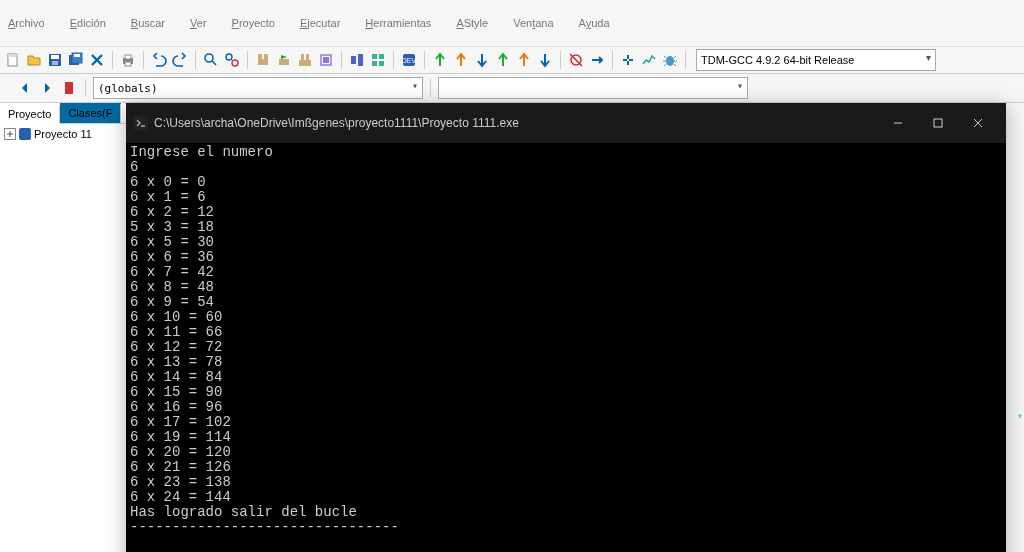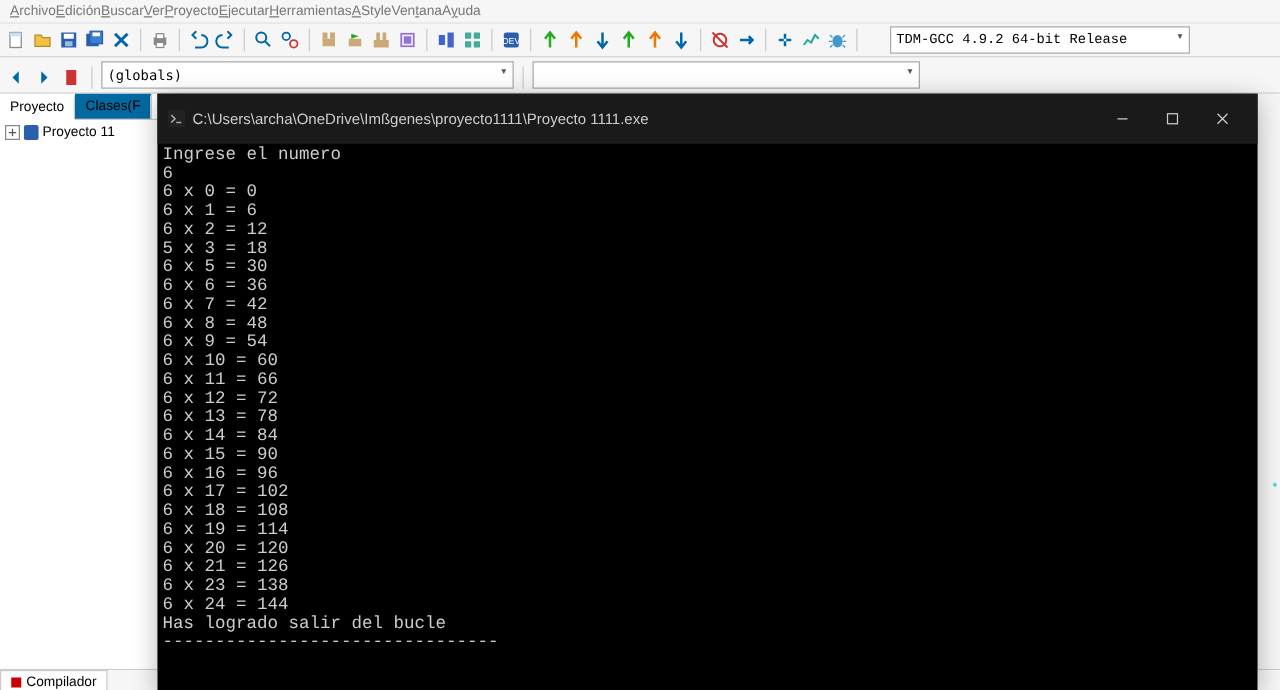--- a/index.html
+++ b/index.html
@@ -1,26 +1,26 @@
 <!DOCTYPE html>
 <html><head>
 <meta charset="utf-8">
 <style>
   html,body{margin:0;padding:0;font-family:"Segoe UI",Tahoma,sans-serif;font-size:11px;background:#f0f0f0;overflow:hidden;width:1024px;height:552px}
-  .menubar{display:flex;gap:0;padding:3px 8px;background:#f6f6f6;color:#777;border-bottom:1px solid #ddd}
+  .menubar{display:flex;gap:25px;padding:17px 8px;background:#f6f6f6;color:#777;border-bottom:1px solid #ddd}
   .menubar span{cursor:default}
   .menubar span u{text-decoration:underline}
   .toolbar{display:flex;align-items:center;gap:3px;padding:2px 4px;background:#f6f6f6;border-bottom:1px solid #ccc}
   .tb-btn{width:18px;height:18px;display:flex;align-items:center;justify-content:center}
   .tb-btn svg{width:16px;height:16px;display:block}
   .sep{width:1px;height:18px;background:#ccc;margin:0 3px}
   .combo{height:20px;border:1px solid #aaa;background:#fff;font:11px monospace;display:flex;align-items:center;padding:0 4px;position:relative}
   .combo::after{content:"▾";position:absolute;right:4px;top:2px;color:#555;font-size:10px}
-  .compiler-combo{width:230px;margin-left:20px;font-family:Liberation Mono, monospace}
-  .row2{display:flex;align-items:flex-end;gap:4px;padding:3px 4px;background:#f6f6f6;border-bottom:1px solid #ccc}
+  .compiler-combo{width:230px;margin-left:4px;font-family:Liberation Sans, sans-serif}
+  .row2{display:flex;align-items:center;gap:4px;padding:3px 16px;background:#f6f6f6;border-bottom:1px solid #ccc}
   .scope-combo{width:320px;font-family:monospace}
   .wide-combo{width:300px}
   .body{display:flex;height:460px;position:relative}
   .left-panel{width:126px;background:#fff;border-right:1px solid #ccc;display:flex;flex-direction:column}
   .tabs{display:flex;border-bottom:1px solid #ccc;height:20px}
   .tab{padding:2px 8px;font-size:11px;border-right:1px solid #ccc;background:#0369a1;border-top:2px solid transparent}
   .tab.active{background:#fff;border-top:2px solid #fff;position:relative;top:1px;border-bottom:1px solid #fff}
   .tree{padding:4px;flex:1;font-size:11px}
   .tree-item{display:flex;align-items:flex-end;gap:3px}
   .tree-icon{width:12px;height:12px}
@@ -320,21 +320,20 @@
         <div class="con-line">6 x 8 = 48</div>
         <div class="con-line">6 x 9 = 54</div>
         <div class="con-line">6 x 10 = 60</div>
         <div class="con-line">6 x 11 = 66</div>
         <div class="con-line">6 x 12 = 72</div>
         <div class="con-line">6 x 13 = 78</div>
         <div class="con-line">6 x 14 = 84</div>
         <div class="con-line">6 x 15 = 90</div>
         <div class="con-line">6 x 16 = 96</div>
         <div class="con-line">6 x 17 = 102</div>
-        <div class="con-line">6 x 18 = 108</div>
         <div class="con-line">6 x 19 = 114</div>
         <div class="con-line">6 x 20 = 120</div>
         <div class="con-line">6 x 21 = 126</div>
         <div class="con-line">6 x 23 = 138</div>
         <div class="con-line">6 x 24 = 144</div>
         <div class="con-line">Has logrado salir del bucle</div>
         <div class="con-line"></div>
         <div class="con-line">--------------------------------</div>
       </div>
   </div>

